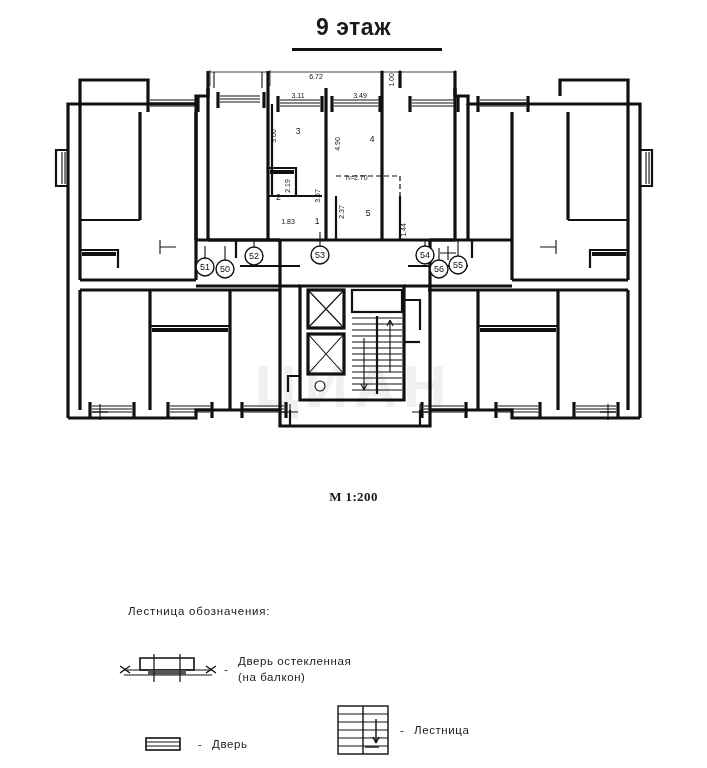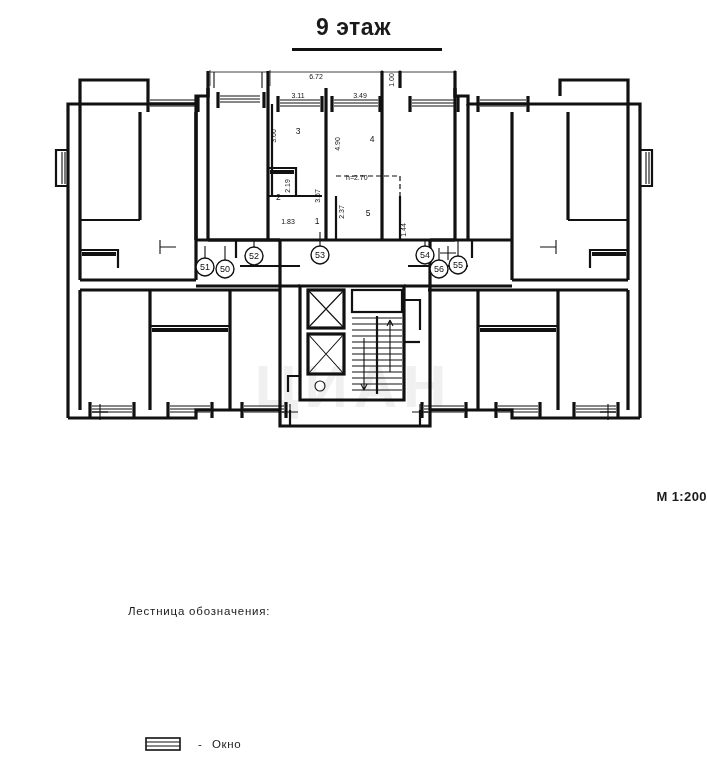--- a/index.html
+++ b/index.html
@@ -16,22 +16,22 @@
   .title{
     position:absolute;left:0;top:14px;width:707px;text-align:center;
     font-size:23px;font-weight:bold;letter-spacing:.5px;
   }
   .title-rule{
     position:absolute;left:292px;top:48px;width:150px;height:3px;background:#111;
   }
 
   
   .scale-label{
-    position:absolute;left:0;top:489px;width:707px;text-align:right;
-    font-family:Liberation Sans, sans-serif;
+    position:absolute;left:0;top:489px;width:707px;text-align:center;
+    font-family:Liberation Serif, serif;
     font-size:13px;font-weight:bold;letter-spacing:.4px;
   }
 
   
   .legend-title{
     position:absolute;left:128px;top:605px;
     font-size:11.5px;letter-spacing:.8px;
   }
   .legend-row{position:absolute;font-size:11.5px;letter-spacing:.6px;}
   .dash{display:inline-block;width:14px;}
@@ -277,25 +277,49 @@
       <path class="wt" d="M100 404 L100 420 M92 412 h16 M608 404 L608 420 M600 412 h16"></path>
       <path class="wt" d="M290 404 L290 420 M282 412 h16 M420 404 L420 420 M412 412 h16"></path>
       <path class="wt" d="M448 246 L448 260 M440 253 h16"></path>
     </g>
   </svg>
 
   <div class="scale-label">М 1:200</div>
 
   <div class="legend-title">Лестница обозначения:</div>
 
+  <div class="legend-row lg-door-balcony">
+    <span class="sym">
+      <svg width="100" height="34" viewBox="0 0 100 34">
+        <path d="M6 18 h88" stroke="#111" stroke-width="1.2" fill="none"></path>
+        <path d="M6 23 h88" stroke="#111" stroke-width="1.2" fill="none"></path>
+        <path d="M22 6 h54 v12 h-54 z" stroke="#111" stroke-width="1.6" fill="none"></path>
+        <rect x="30" y="18" width="38" height="5" fill="#555"></rect>
+        <path d="M36 2 L36 30 M62 2 L62 30" stroke="#111" stroke-width="1.2"></path>
+        <path d="M2 14 L12 21 M2 21 L12 14" stroke="#111" stroke-width="1.4"></path>
+        <path d="M88 14 L98 21 M88 21 L98 14" stroke="#111" stroke-width="1.4"></path>
+      </svg>
+    </span><span class="dash">-</span><span class="txt2"><span>Дверь остекленная</span><br><span>(на балкон)</span></span>
+  </div>
 
 
   <div class="legend-row lg-window">
     <span class="sym">
       <svg width="52" height="22" viewBox="0 0 52 22">
         <rect x="6" y="5" width="34" height="12" stroke="#111" stroke-width="1.6" fill="none"></rect>
         <path d="M6 9 h34 M6 13 h34" stroke="#111" stroke-width="1"></path>
       </svg>
-    </span><span class="dash">-</span><span class="txt2">Окно</span>
+    </span><span class="dash">-</span><span class="txt2">Дверь</span>
   </div>
 
+  <div class="legend-row lg-stairs">
+    <span class="sym">
+      <svg width="58" height="54" viewBox="0 0 58 54">
+        <rect x="2" y="3" width="50" height="48" stroke="#111" stroke-width="1.4" fill="none"></rect>
+        <path d="M2 11 h50 M2 19 h50 M2 27 h50 M2 35 h50 M2 43 h50" stroke="#111" stroke-width="1"></path>
+        <path d="M27 3 L27 51" stroke="#111" stroke-width="1.4"></path>
+        <path d="M40 16 L40 40 M40 40 l-3 -6 M40 40 l3 -6" stroke="#111" stroke-width="1.4" fill="none"></path>
+        <path d="M29 44 h14" stroke="#111" stroke-width="1.4"></path>
+      </svg>
+    </span><span class="dash">-</span><span class="txt2">Лестница</span>
+  </div>
 
 </div>
 
 </body></html>

